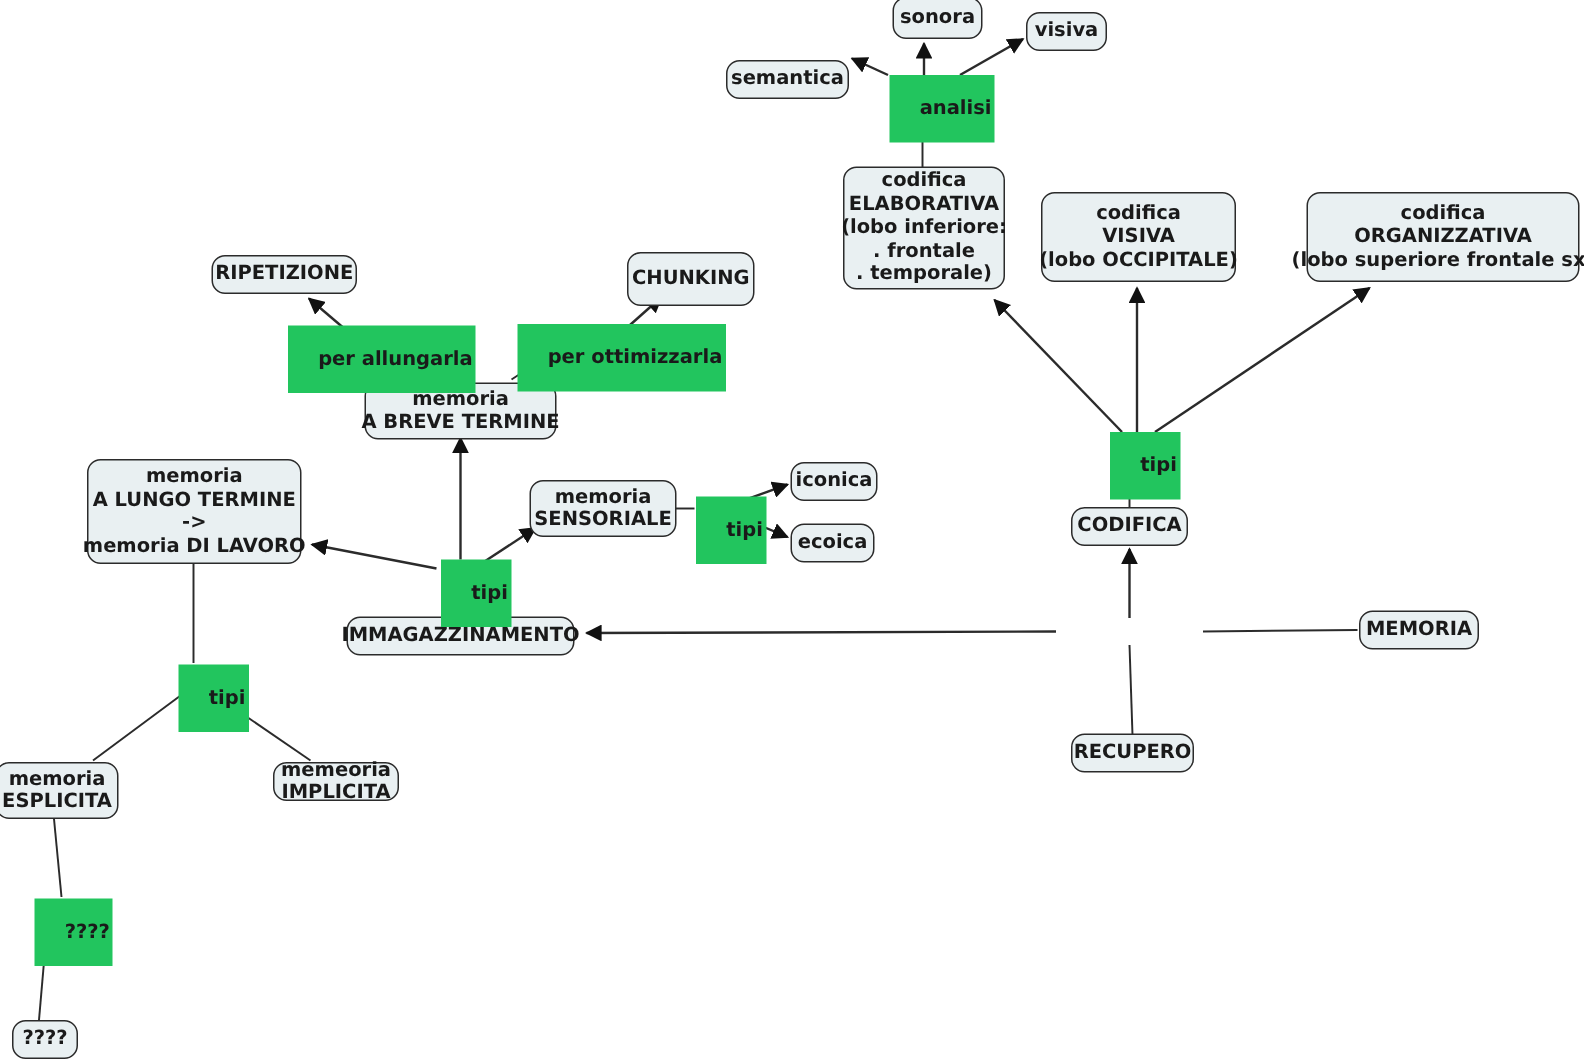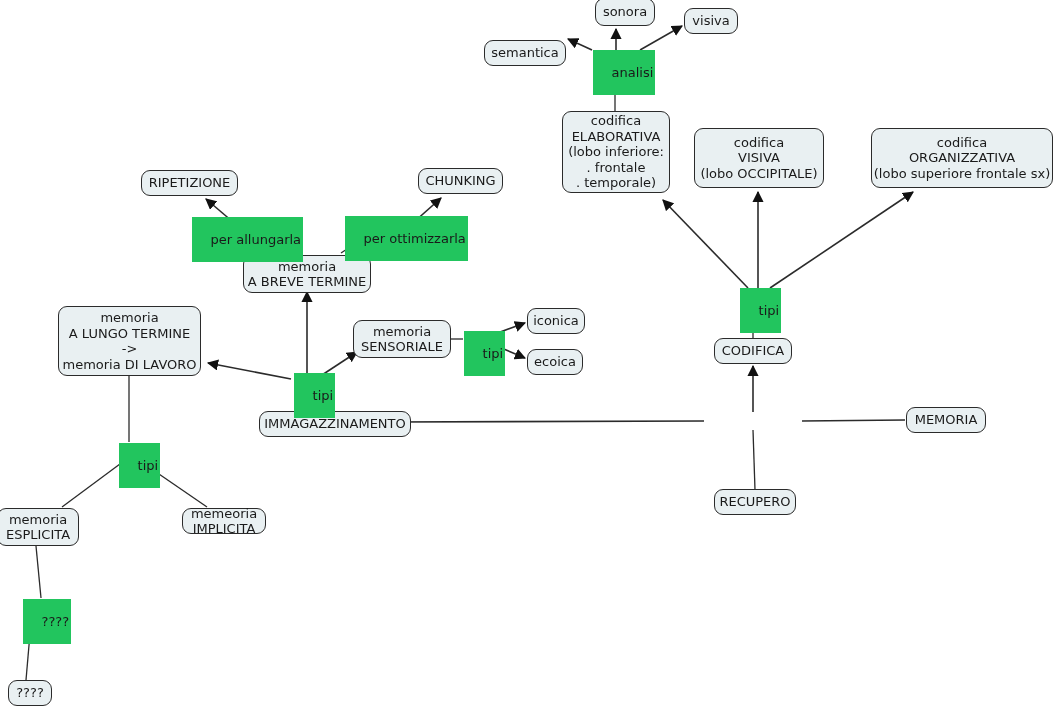--- a/index.html
+++ b/index.html
@@ -7,20 +7,21 @@
     padding: 0;
     background: #ffffff;
   }
   #map-root {
     position: relative;
     width: 1056px;
     height: 708px;
     background: #ffffff;
     font-family: "DejaVu Sans", "Liberation Sans", sans-serif;
     overflow: hidden;
+    font-weight: bold;
   }
   svg.edges {
     position: absolute;
     left: 0;
     top: 0;
     width: 1056px;
     height: 708px;
   }
   .node {
     position: absolute;
@@ -150,21 +151,21 @@
   <div class="node" style="left:871px; top:128px; width:182px; height:60px;">
     <span>codifica
 ORGANIZZATIVA
 (lobo superiore frontale sx)</span>
   </div>
 
   <div class="node" style="left:141px; top:170px; width:97px; height:26px;">
     <span>RIPETIZIONE</span>
   </div>
 
-  <div class="node" style="left:418px; top:168px; width:85px; height:26px;">
+  <div class="node" style="left:418px; top:168px; width:85px; height:36px;">
     <span>CHUNKING</span>
   </div>
 
   <div class="node" style="left:243px; top:255px; width:128px; height:38px;">
     <span>memoria
 A BREVE TERMINE</span>
   </div>
 
   <div class="node" style="left:58px; top:306px; width:143px; height:70px;">
     <span>memoria
@@ -179,21 +180,21 @@
   </div>
 
   <div class="node" style="left:527px; top:308px; width:58px; height:26px;">
     <span>iconica</span>
   </div>
 
   <div class="node" style="left:527px; top:349px; width:56px; height:26px;">
     <span>ecoica</span>
   </div>
 
-  <div class="node" style="left:231px; top:411px; width:152px; height:26px;margin-left:28px;">
+  <div class="node" style="left:231px; top:411px; width:152px; height:26px;">
     <span>IMMAGAZZINAMENTO</span>
   </div>
 
   <div class="node" style="left:714px; top:338px; width:78px; height:26px;">
     <span>CODIFICA</span>
   </div>
 
   <div class="node" style="left:714px; top:489px; width:82px; height:26px;align-items:center;">
     <span>RECUPERO</span>
   </div>

